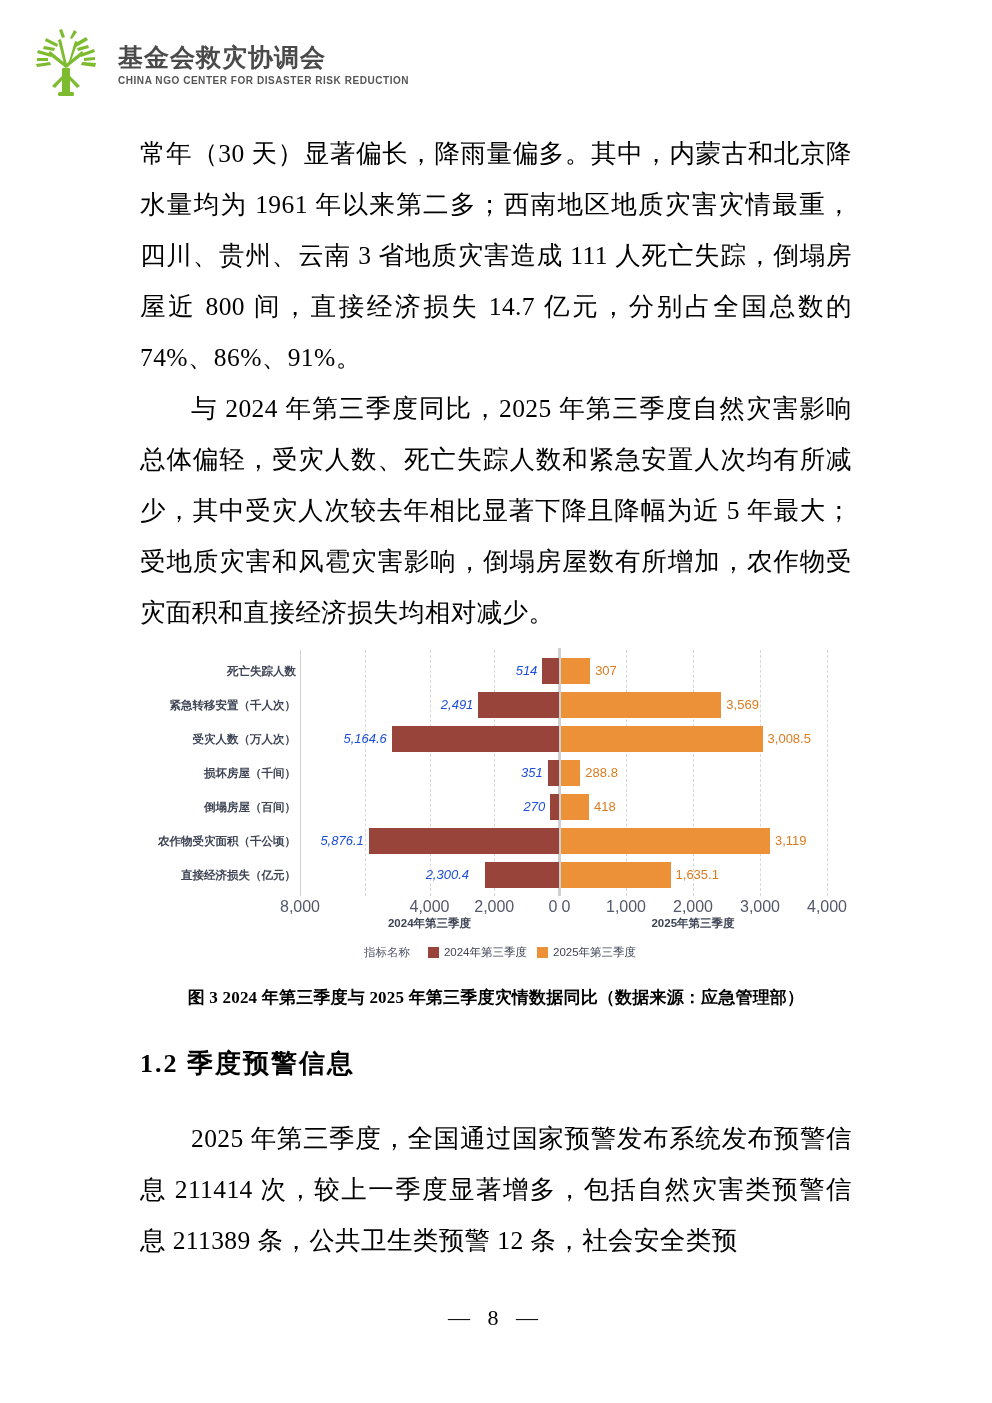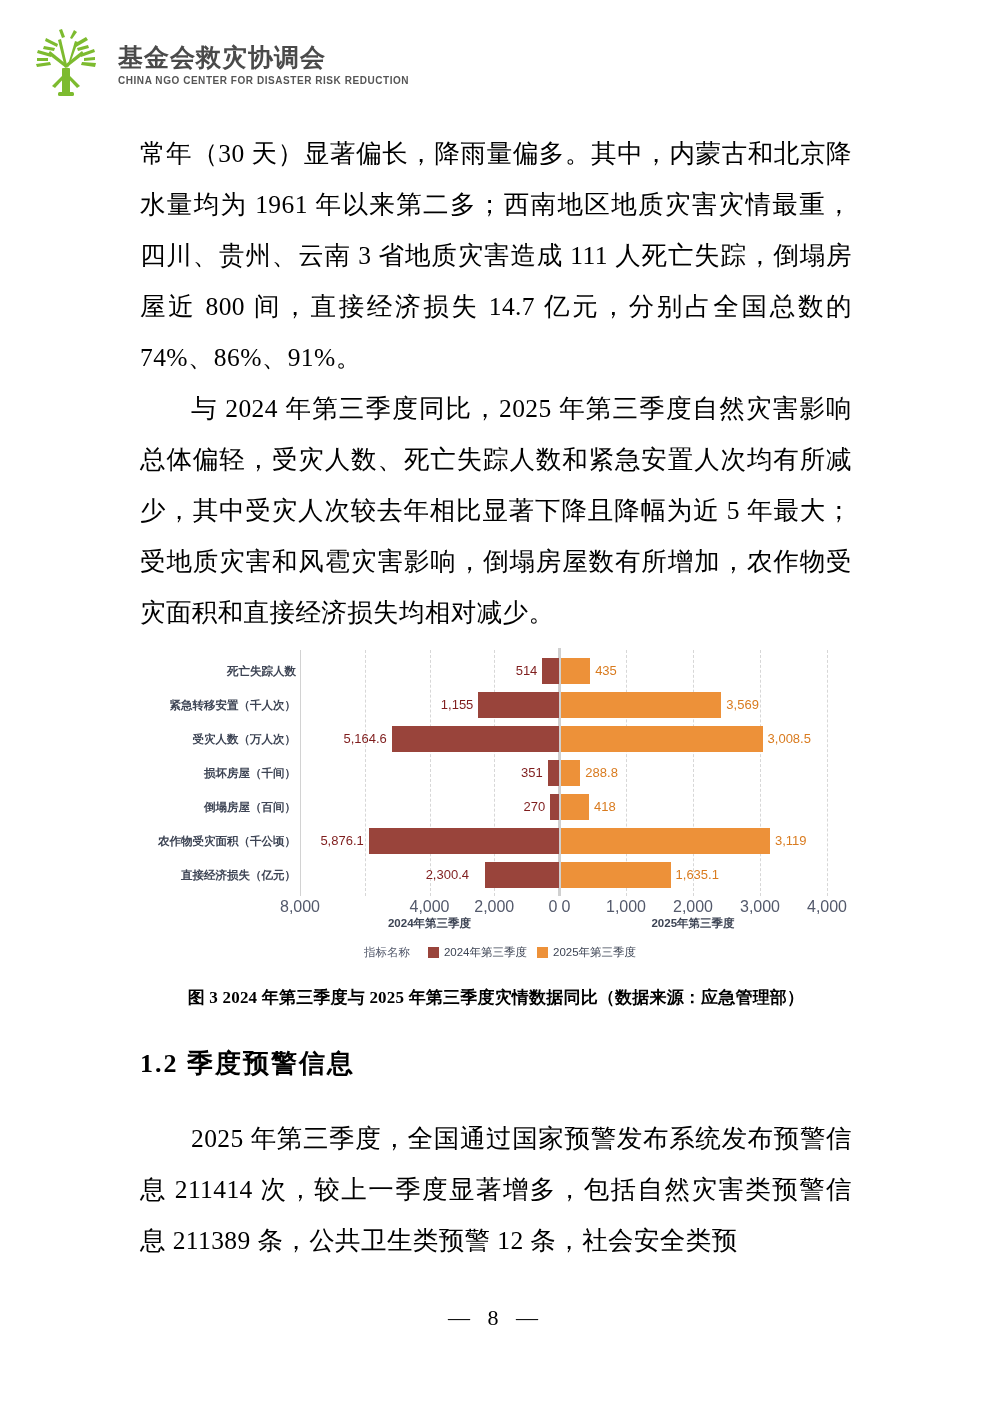--- a/index.html
+++ b/index.html
@@ -173,21 +173,21 @@
   }
   .bar-left  { background: #99443B; }
   .bar-right { background: #ED9139; }
   .val {
     position: absolute;
     font-size: 13px;
     line-height: 34px;
     top: 0;
     white-space: nowrap;
   }
-  .val-left  { color: #7f1d1d; text-align: right; }
+  .val-left  { color: #1d4ed8; text-align: right; font-style: italic; }
   .val-right { color: #D97B1F; text-align: left; }
 
   
   .axis-ticks {
     position: absolute;
     left: 0;
     top: 250px;
     width: 700px;
     height: 20px;
   }
@@ -279,26 +279,26 @@
         <div class="gridline" style="left: 610px;"></div>
         <div class="gridline" style="left: 677px;"></div>
         <div class="zero-line" style="left: 408px;"></div>
       </div>
     <div class="rows-layer" id="rows-layer">
         <div class="chart-row" style="top: 6px;">
           <div class="cat-label">死亡失踪人数</div>
           <div class="bar bar-left" style="left: 392.359px; width: 16.6408px;"></div>
           <div class="val val-left" style="right: 312.641px;">514</div>
           <div class="bar bar-right" style="left: 411px; width: 29.145px;"></div>
-          <div class="val val-right" style="left: 445.145px;">435</div>
+          <div class="val val-right" style="left: 445.145px;">307</div>
         </div>
         <div class="chart-row" style="top: 40px;">
           <div class="cat-label">紧急转移安置（千人次）</div>
           <div class="bar bar-left" style="left: 328.354px; width: 80.6461px;"></div>
-          <div class="val val-left" style="right: 376.646px;">1,155</div>
+          <div class="val val-left" style="right: 376.646px;">2,491</div>
           <div class="bar bar-right" style="left: 411px; width: 160.331px;"></div>
           <div class="val val-right" style="left: 576.331px;">3,569</div>
         </div>
         <div class="chart-row" style="top: 74px;">
           <div class="cat-label">受灾人数（万人次）</div>
           <div class="bar bar-left" style="left: 241.796px; width: 167.204px;"></div>
           <div class="val val-left" style="right: 463.204px;">5,164.6</div>
           <div class="bar bar-right" style="left: 411px; width: 201.57px;"></div>
           <div class="val val-right" style="left: 617.569px;">3,008.5</div>
         </div>

